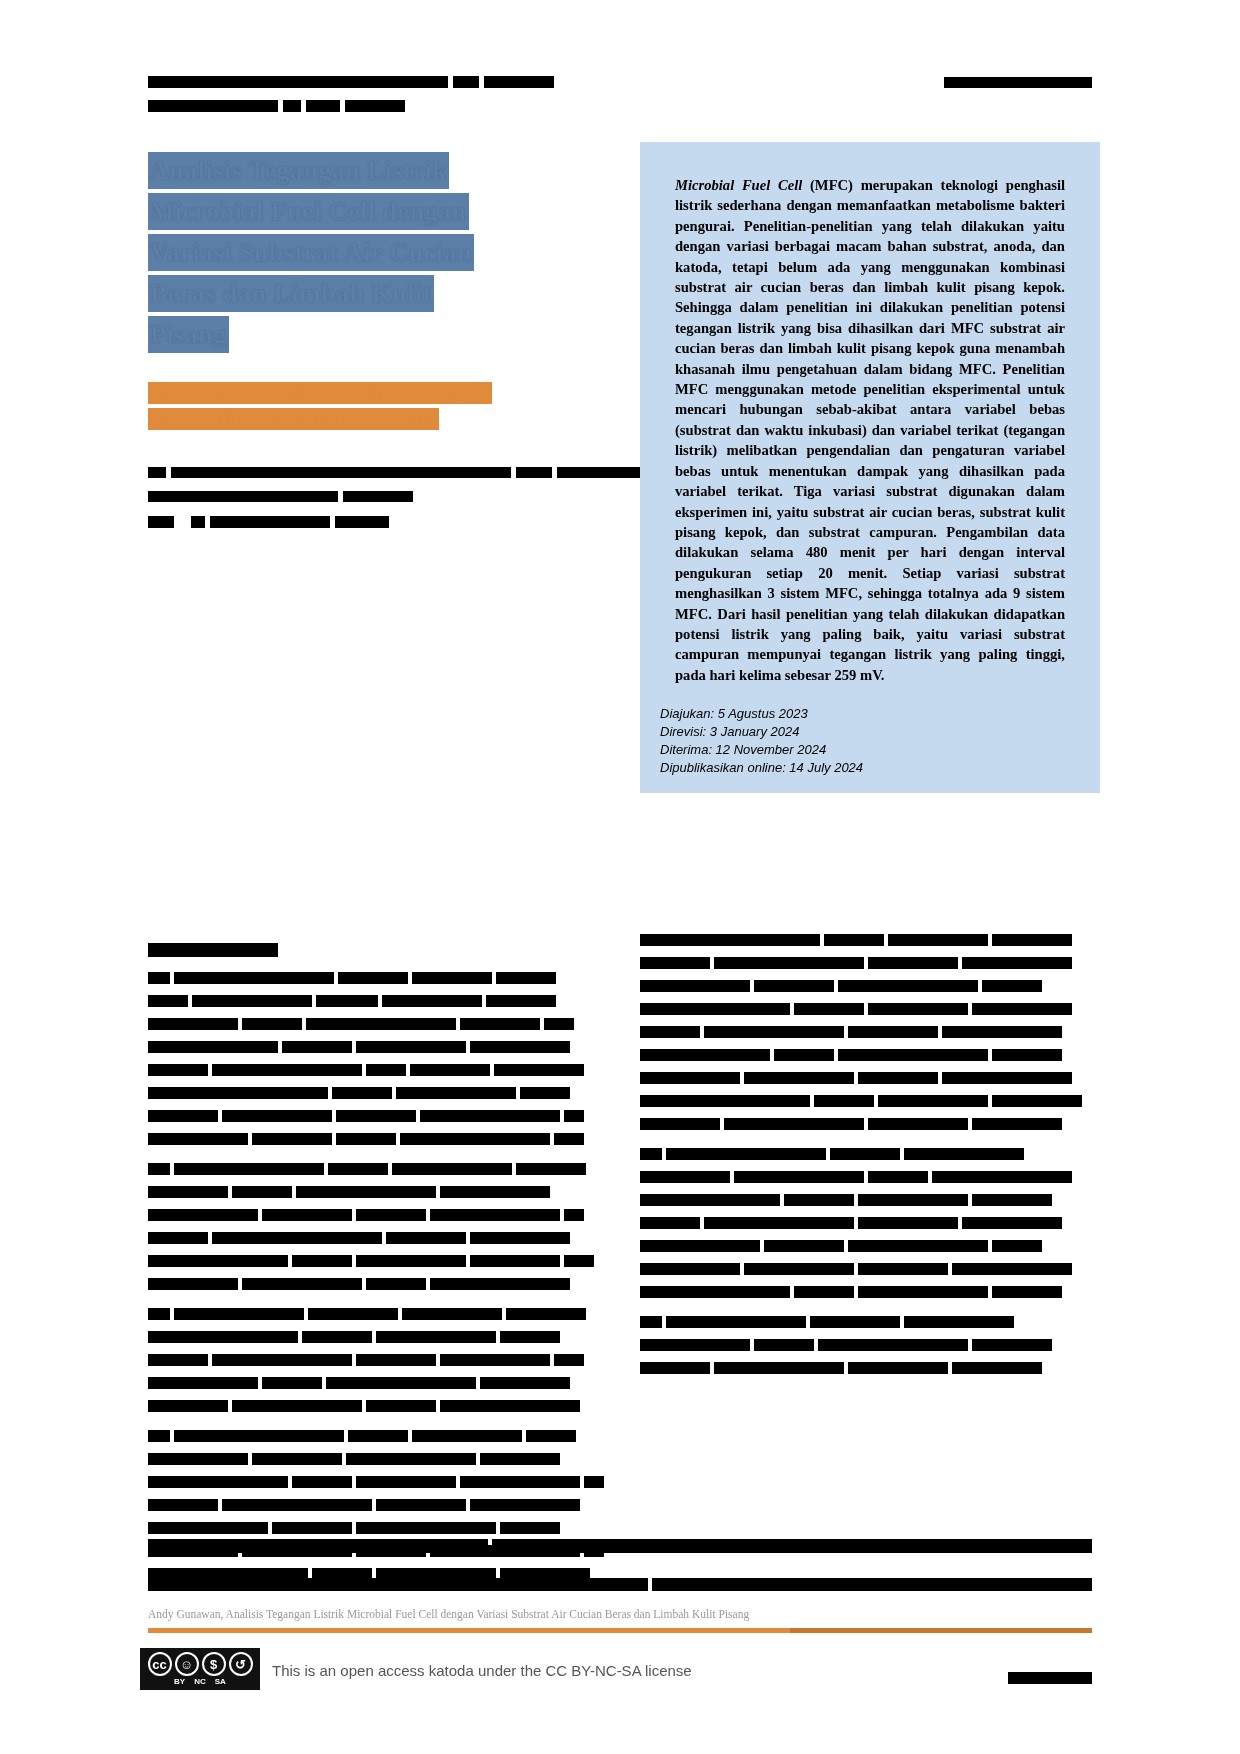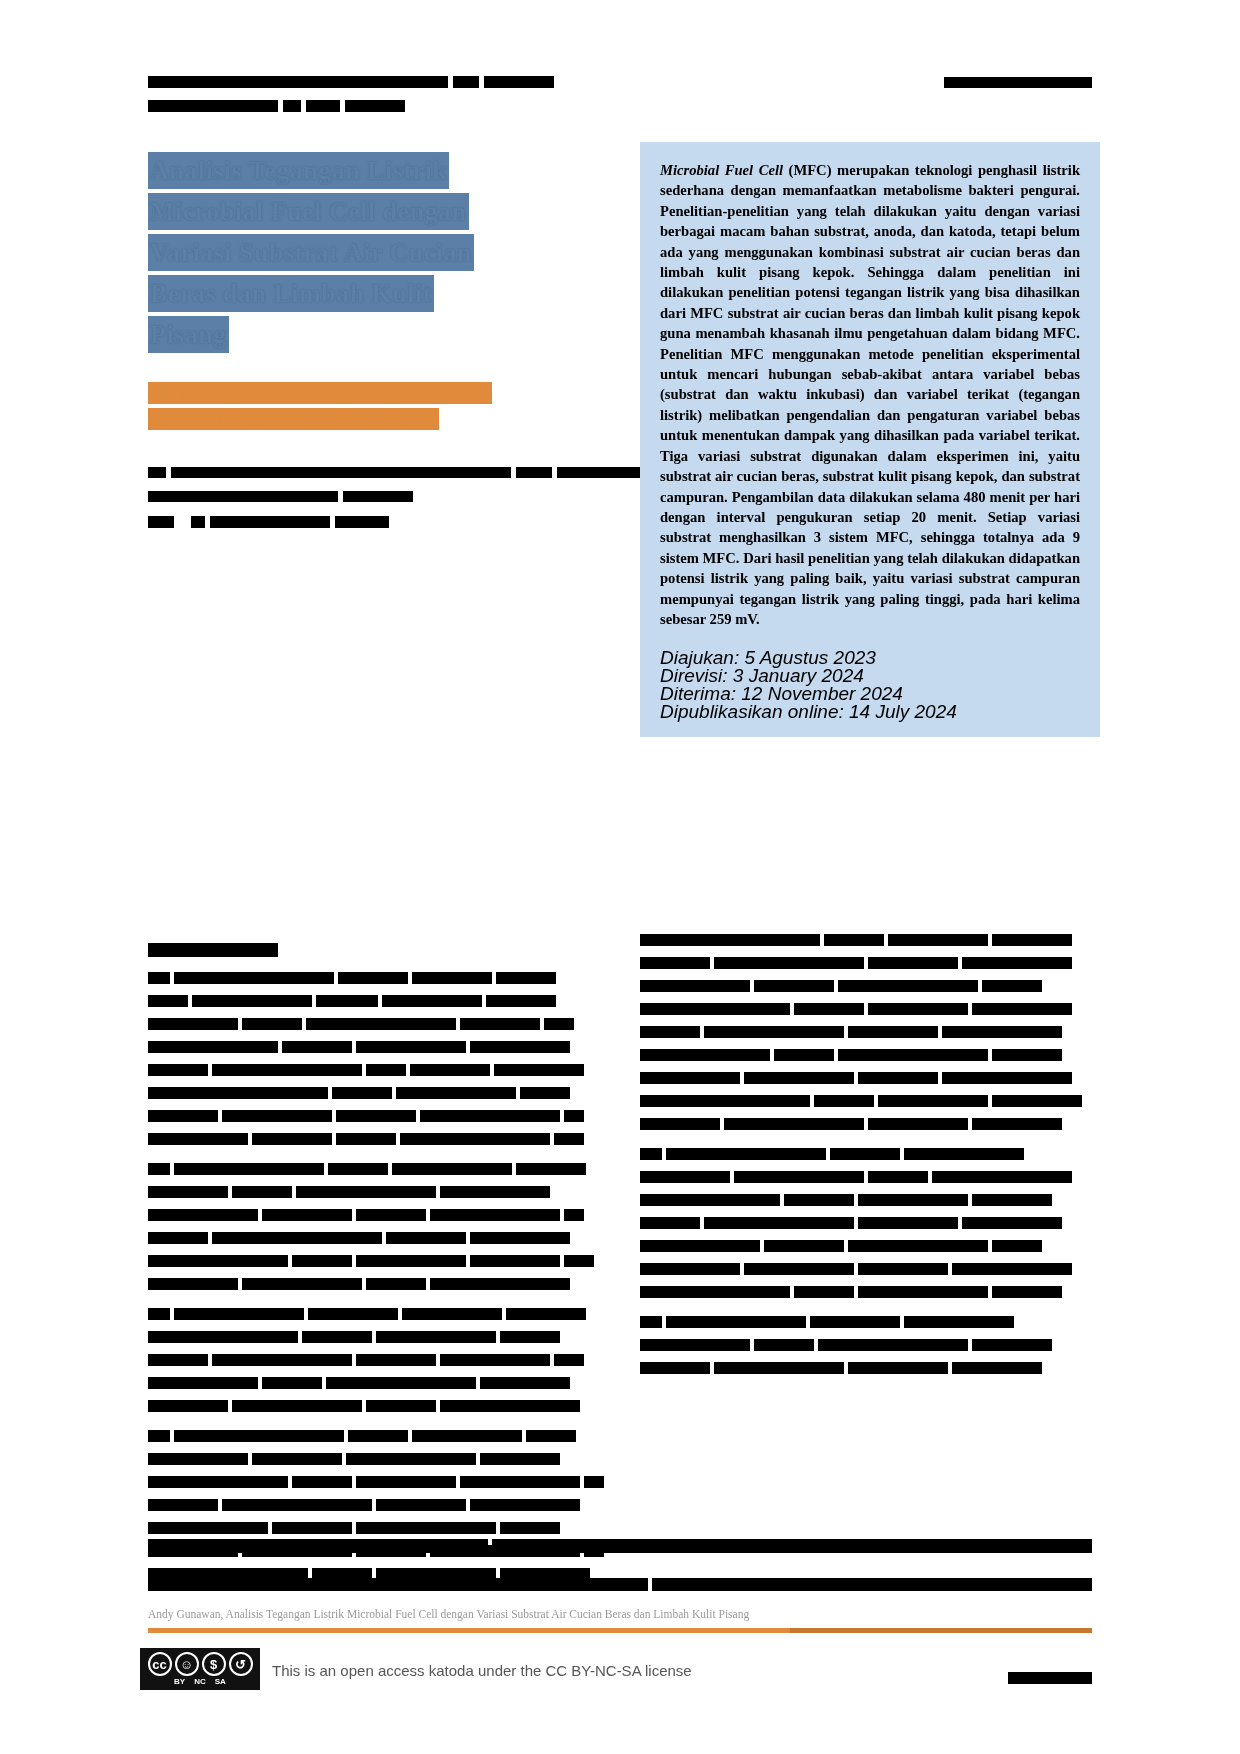--- a/index.html
+++ b/index.html
@@ -77,31 +77,31 @@
     left: 640px; top: 142px;
     width: 460px;
     background: #c5d9ef;
     padding: 18px 20px 16px 20px;
     font-size: 14.6px;
     line-height: 20.4px;
     text-align: justify;
     color: #000;
     font-weight: bold;
   }
-  .abstract p { margin: 0; }
+  .abstract p { margin: 15px; }
   .abstract .kw {
     margin-top: 22px;
     font-weight: normal;
   }
   .abstract .kw em { font-style: italic; }
   .abstract .dates {
     margin-top: 20px;
     font-style: italic;
     font-weight: normal;
-    font-size: 19px;
+    font-size: 13px;
     line-height: 18px;
     font-family: "Liberation Sans", sans-serif;
   }
   .abstract .dates span { display: block; }
   .abstract .lead { font-style: italic; }
 
   
   .body-left {
     position: absolute;
     left: 148px; top: 940px; width: 455px;

